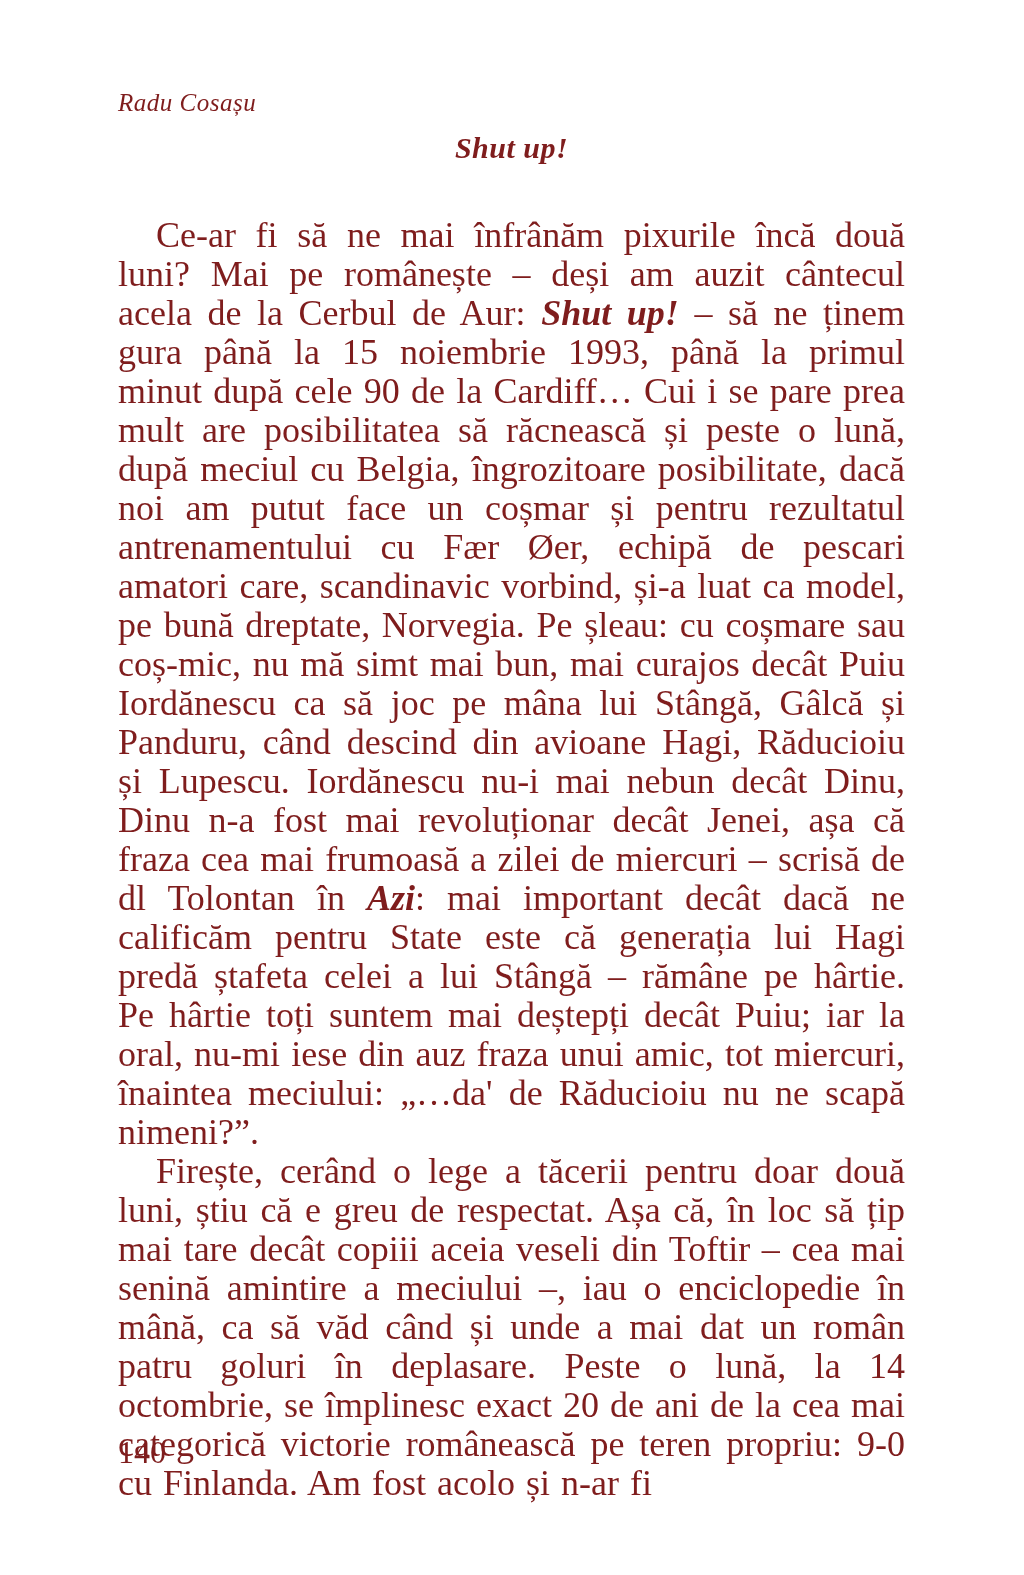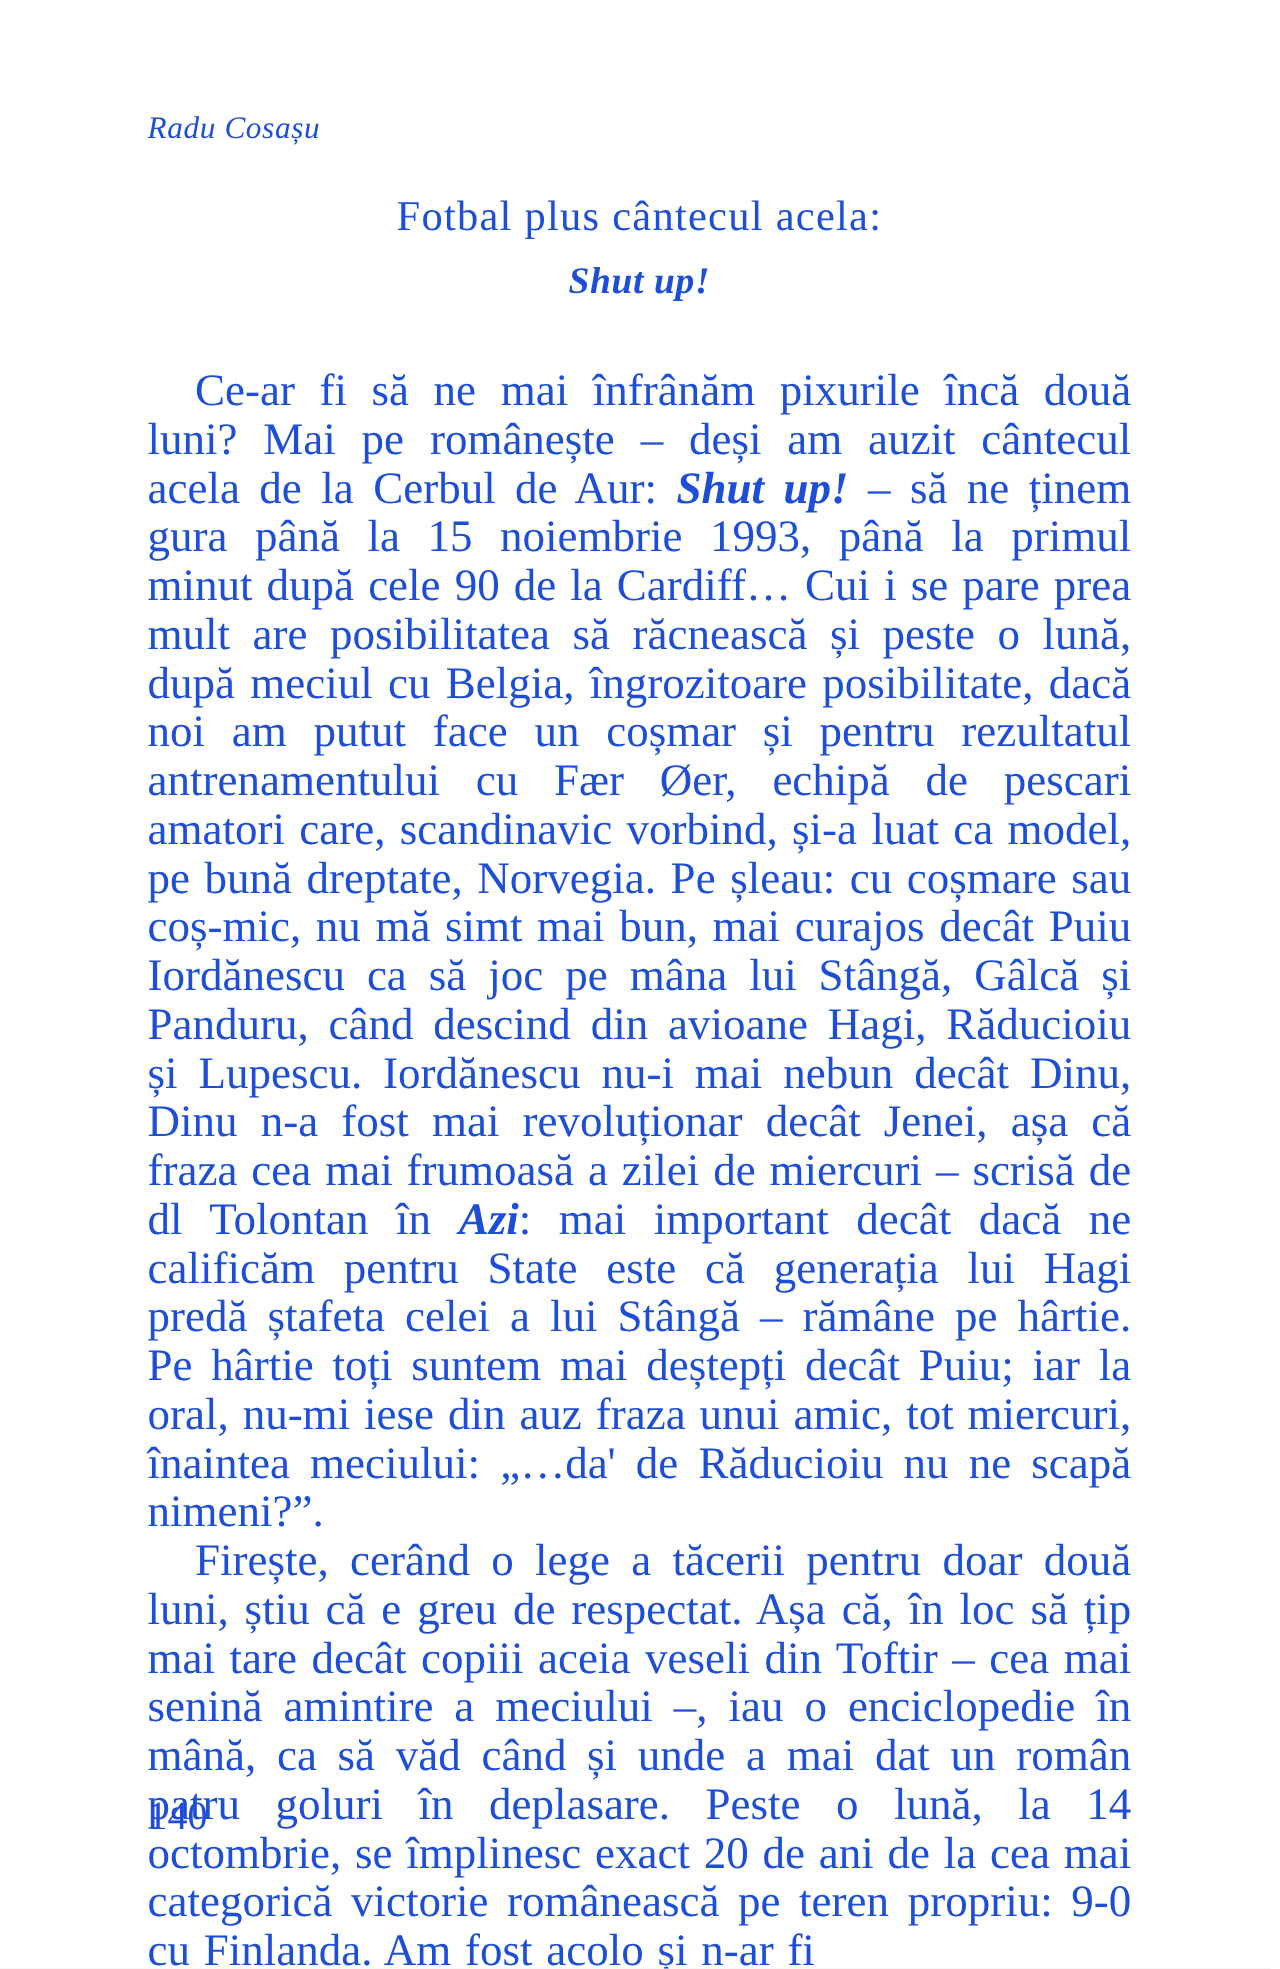--- a/index.html
+++ b/index.html
@@ -6,21 +6,21 @@
     margin: 0;
     padding: 0;
     background: #e9e9e9;
   }
   .page {
     position: relative;
     width: 1024px;
     height: 1575px;
     margin: 0 auto;
     background: #ffffff;
-    color: #1d4ed8;
+    color: #7f1d1d;
     font-family: "Liberation Serif", "DejaVu Serif", serif;
     overflow: hidden;
     box-sizing: border-box;
   }
   .content {
     padding: 88px 119px 0 118px;
   }
   .running-header {
     font-style: italic;
     font-size: 25px;
@@ -66,21 +66,20 @@
     font-size: 32px;
   }
 </style>
 </head>
 <body>
 
 <div class="page">
   <div class="content">
     <div class="running-header">Radu Cosașu</div>
 
-    <h1 class="title">Fotbal plus cântecul acela:</h1>
 
     <h2 class="subtitle">Shut up!</h2>
 
     <div class="body-text">
       <p class="para"><span>Ce-ar fi să ne mai înfrânăm pixurile încă două luni? Mai pe românește – deși am auzit cântecul acela de la Cerbul de Aur: </span><span class="it">Shut up!</span><span> – să ne ținem gura până la 15 noiembrie 1993, până la primul minut după cele 90 de la Cardiff… Cui i se pare prea mult are posibilitatea să răcnească și peste o lună, după meciul cu Belgia, îngrozitoare posibilitate, dacă noi am putut face un coșmar și pentru rezultatul antrenamentului cu Fær Øer, echipă de pescari amatori care, scandinavic vorbind, și-a luat ca model, pe bună dreptate, Norvegia. Pe șleau: cu coșmare sau coș-mic, nu mă simt mai bun, mai curajos decât Puiu Iordănescu ca să joc pe mâna lui Stângă, Gâlcă și Panduru, când descind din avioane Hagi, Răducioiu și Lupescu. Iordănescu nu-i mai nebun decât Dinu, Dinu n-a fost mai revoluționar decât Jenei, așa că fraza cea mai frumoasă a zilei de miercuri – scrisă de dl Tolontan în </span><span class="it">Azi</span><span>: mai important decât dacă ne calificăm pentru State este că generația lui Hagi predă ștafeta celei a lui Stângă – rămâne pe hârtie. Pe hârtie toți suntem mai deștepți decât Puiu; iar la oral, nu-mi iese din auz fraza unui amic, tot miercuri, înaintea meciului: „…da' de Răducioiu nu ne scapă nimeni?”.</span></p>
       <p class="para"><span>Firește, cerând o lege a tăcerii pentru doar două luni, știu că e greu de respectat. Așa că, în loc să țip mai tare decât copiii aceia veseli din Toftir – cea mai senină amintire a meciului –, iau o enciclopedie în mână, ca să văd când și unde a mai dat un român patru goluri în deplasare. Peste o lună, la 14 octombrie, se împlinesc exact 20 de ani de la cea mai categorică victorie românească pe teren propriu: 9-0 cu Finlanda. Am fost acolo și n-ar fi</span></p>
     </div>
   </div>
 
   <div class="page-number">140</div>

